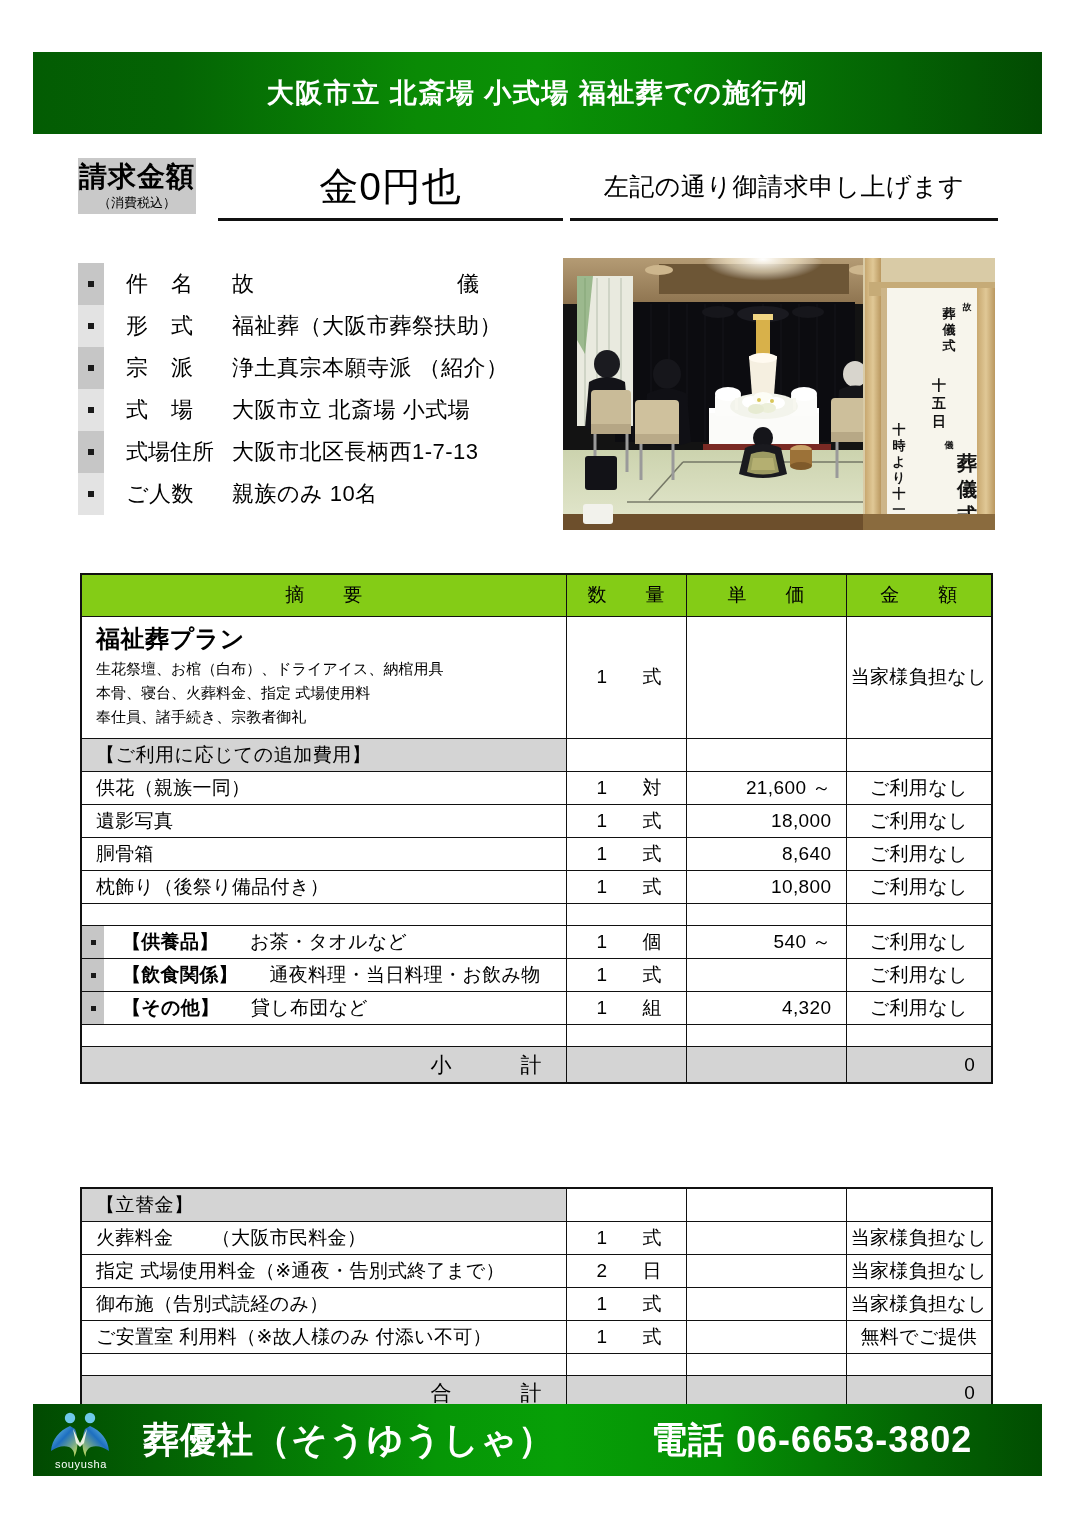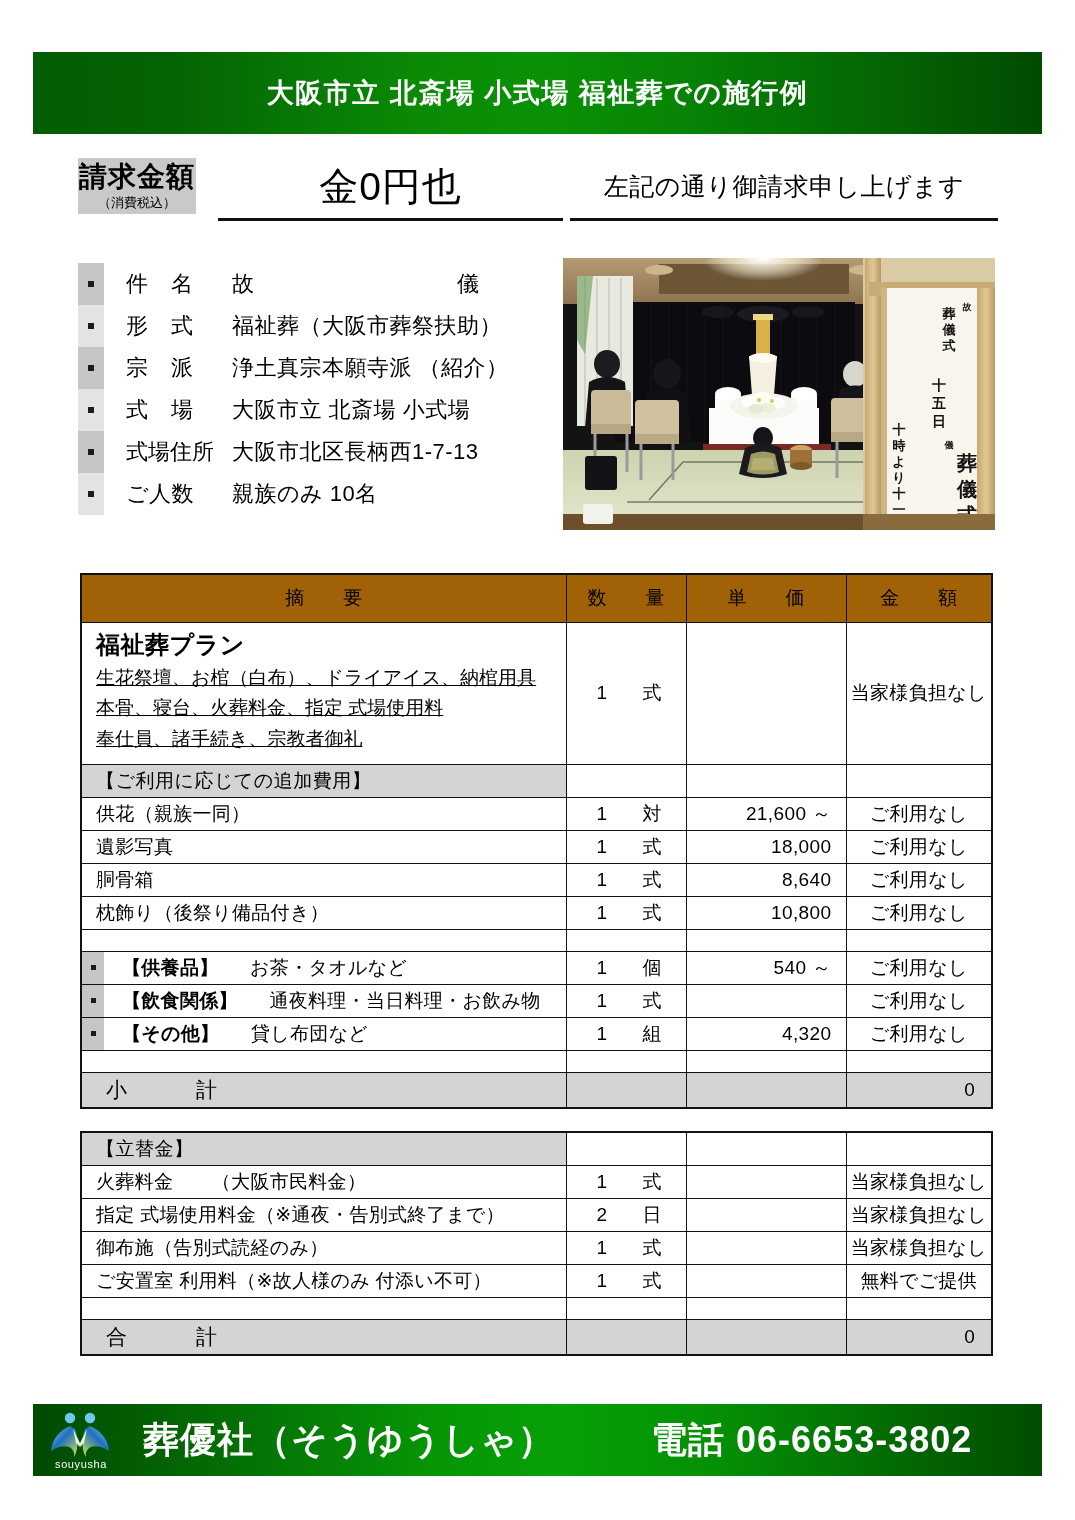--- a/index.html
+++ b/index.html
@@ -179,30 +179,30 @@
     border: 2px solid #111111;
     font-size: 19px;
   }
   .inv-table td, .inv-table th {
     border: 1px solid #111111;
     padding: 0;
     box-sizing: border-box;
     font-weight: normal;
   }
   .t-main { left: 80px; top: 573px; width: 913px; }
-  .t-advance { left: 80px; top: 1131px; width: 913px; }
+  .t-advance { left: 80px; top: 1187px; width: 913px; }
 
   .col-desc { width: 485px; }
   .col-qty  { width: 120px; }
   .col-unit { width: 160px; }
   .col-amt  { width: 146px; }
 
   .th-cell {
-    background: #a16207;
-    height: 48px;
+    background: #84cc16;
+    height: 42px;
     text-align: center;
     font-size: 19px;
     letter-spacing: 10px;
     text-indent: 10px;
   }
   .gray-row td { background: #d4d4d4; }
   .section-head {
     background: #d4d4d4 !important;
     height: 33px;
     font-size: 19px;
@@ -226,25 +226,24 @@
     vertical-align: top;
   }
   .plan-title {
     font-size: 24px;
     font-weight: bold;
     letter-spacing: 0.5px;
     line-height: 1.25;
     margin-bottom: 3px;
   }
   .plan-line {
-    font-size: 19px;
+    font-size: 15px;
     letter-spacing: 0px;
     line-height: 1.62;
     white-space: nowrap;
-    text-decoration: underline;
   }
 
   
   .qty-cell {
     position: relative;
     font-size: 19px;
   }
   .qty-inner {
     display: flex;
     align-items: center;
@@ -262,21 +261,21 @@
     text-align: center;
     font-size: 19px;
     letter-spacing: 0.3px;
     white-space: nowrap;
   }
   .amt-cell.num {
     text-align: right;
     padding-right: 16px !important;
   }
   .total-label {
-    text-align: left;
+    text-align: right;
     font-size: 21px;
     font-weight: bold;
     letter-spacing: 24px;
     text-indent: 24px;
     height: 36px;
   }
 
   
   .bullet-desc {
     position: relative;

